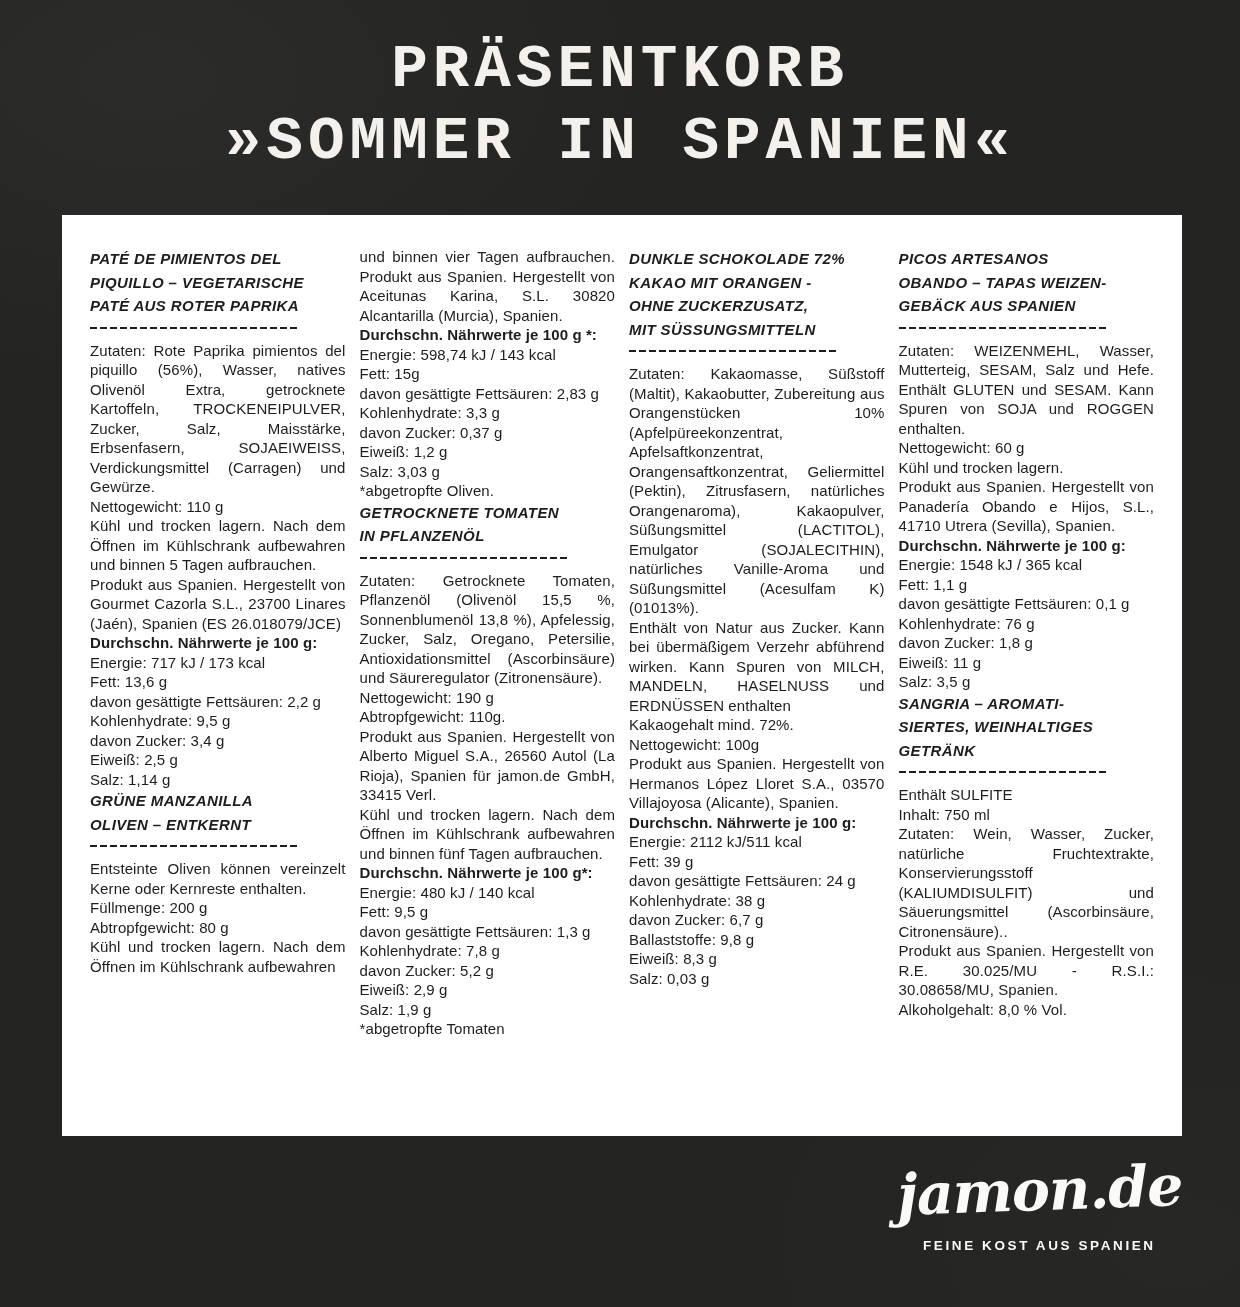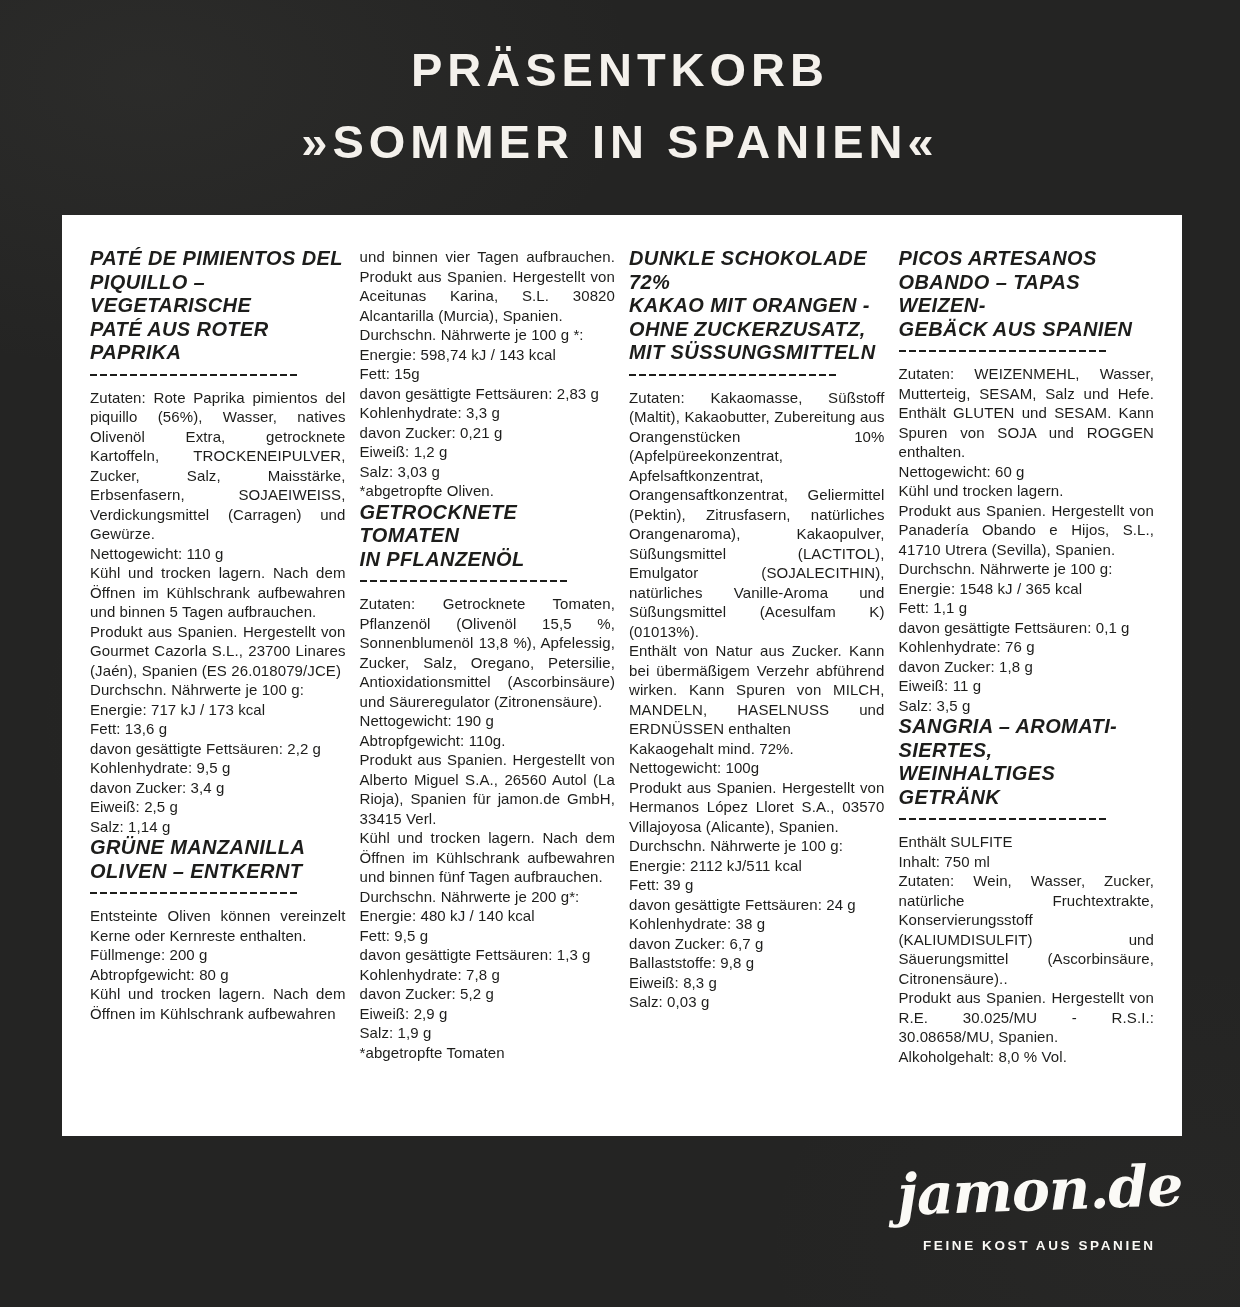--- a/index.html
+++ b/index.html
@@ -19,23 +19,23 @@
   }
 
   
   .title-wrap {
     position: absolute;
     top: 34px; left: 0; right: 0;
     text-align: center;
     color: #f4f1ec;
   }
   .title-line {
-    font-family: Liberation Sans, sans-serif;
-    font-weight: bold;
-    font-size: 47px;
+    font-family: Liberation Mono, monospace;
+    font-weight: bold;
+    font-size: 61px;
     line-height: 72px;
     letter-spacing: 5px;
     text-shadow: 0 0 1px rgba(36,36,35,0.45);
   }
 
   
   .card {
     position: absolute;
     left: 62px; top: 215px;
     width: 1120px; height: 921px;
@@ -54,35 +54,35 @@
     min-width: 0;
     font-size: 15px;
     line-height: 19.5px;
     letter-spacing: 0.1px;
   }
 
   .blk { margin: 0; }
   .blk-heading {
     font-weight: bold;
     font-style: italic;
-    font-size: 20px;
+    font-size: 15px;
     line-height: 23.5px;
     letter-spacing: 0.4px;
     white-space: pre-line;
     margin-bottom: 9px;
   }
   .blk-heading:not(:first-child) { }
   .blk-divider {
     height: 2px;
     width: 82%;
     margin: 2px 0 12px 0;
     background: repeating-linear-gradient(90deg, #1d1d1b 0 7px, transparent 7px 10px);
   }
   .blk-p  { text-align: justify; }
-  .blk-bold { font-weight: normal; }
+  .blk-bold { font-weight: bold; }
 
   
   .footer {
     position: absolute;
     right: 58px; top: 1158px;
     text-align: center;
     color: #fbfaf6;
   }
   .logo-script {
     font-family: "DejaVu Serif", serif;
@@ -136,33 +136,33 @@
         <div class="blk blk-p">Abtropfgewicht: 80 g</div>
         <div class="blk blk-p">Kühl und trocken lagern. Nach dem Öffnen im Kühlschrank aufbewahren</div>
       </div>
       <div class="col">
         <div class="blk blk-p">und binnen vier Tagen aufbrauchen. Produkt aus Spanien. Hergestellt von Aceitunas Karina, S.L. 30820 Alcantarilla (Murcia), Spanien.</div>
         <div class="blk blk-bold">Durchschn. Nährwerte je 100 g *:</div>
         <div class="blk blk-p">Energie: 598,74 kJ / 143 kcal</div>
         <div class="blk blk-p">Fett: 15g</div>
         <div class="blk blk-p">davon gesättigte Fettsäuren: 2,83 g</div>
         <div class="blk blk-p">Kohlenhydrate: 3,3 g</div>
-        <div class="blk blk-p">davon Zucker: 0,21 g</div>
+        <div class="blk blk-p">davon Zucker: 0,37 g</div>
         <div class="blk blk-p">Eiweiß: 1,2 g</div>
         <div class="blk blk-p">Salz: 3,03 g</div>
         <div class="blk blk-p">*abgetropfte Oliven.</div>
         <div class="blk blk-heading">GETROCKNETE TOMATEN
 IN PFLANZENÖL</div>
         <div class="blk blk-divider"></div>
         <div class="blk blk-p">Zutaten: Getrocknete Tomaten, Pflanzenöl (Olivenöl 15,5 %, Sonnenblumenöl 13,8 %), Apfelessig, Zucker, Salz, Oregano, Petersilie, Antioxidationsmittel (Ascorbinsäure) und Säureregulator (Zitronensäure).</div>
         <div class="blk blk-p">Nettogewicht: 190 g</div>
         <div class="blk blk-p">Abtropfgewicht: 110g.</div>
         <div class="blk blk-p">Produkt aus Spanien. Hergestellt von Alberto Miguel S.A., 26560 Autol (La Rioja), Spanien für jamon.de GmbH, 33415 Verl.</div>
         <div class="blk blk-p">Kühl und trocken lagern. Nach dem Öffnen im Kühlschrank aufbewahren und binnen fünf Tagen aufbrauchen.</div>
-        <div class="blk blk-bold">Durchschn. Nährwerte je 200 g*:</div>
+        <div class="blk blk-bold">Durchschn. Nährwerte je 100 g*:</div>
         <div class="blk blk-p">Energie: 480 kJ / 140 kcal</div>
         <div class="blk blk-p">Fett: 9,5 g</div>
         <div class="blk blk-p">davon gesättigte Fettsäuren: 1,3 g</div>
         <div class="blk blk-p">Kohlenhydrate: 7,8 g</div>
         <div class="blk blk-p">davon Zucker: 5,2 g</div>
         <div class="blk blk-p">Eiweiß: 2,9 g</div>
         <div class="blk blk-p">Salz: 1,9 g</div>
         <div class="blk blk-p">*abgetropfte Tomaten</div>
       </div>
       <div class="col">

